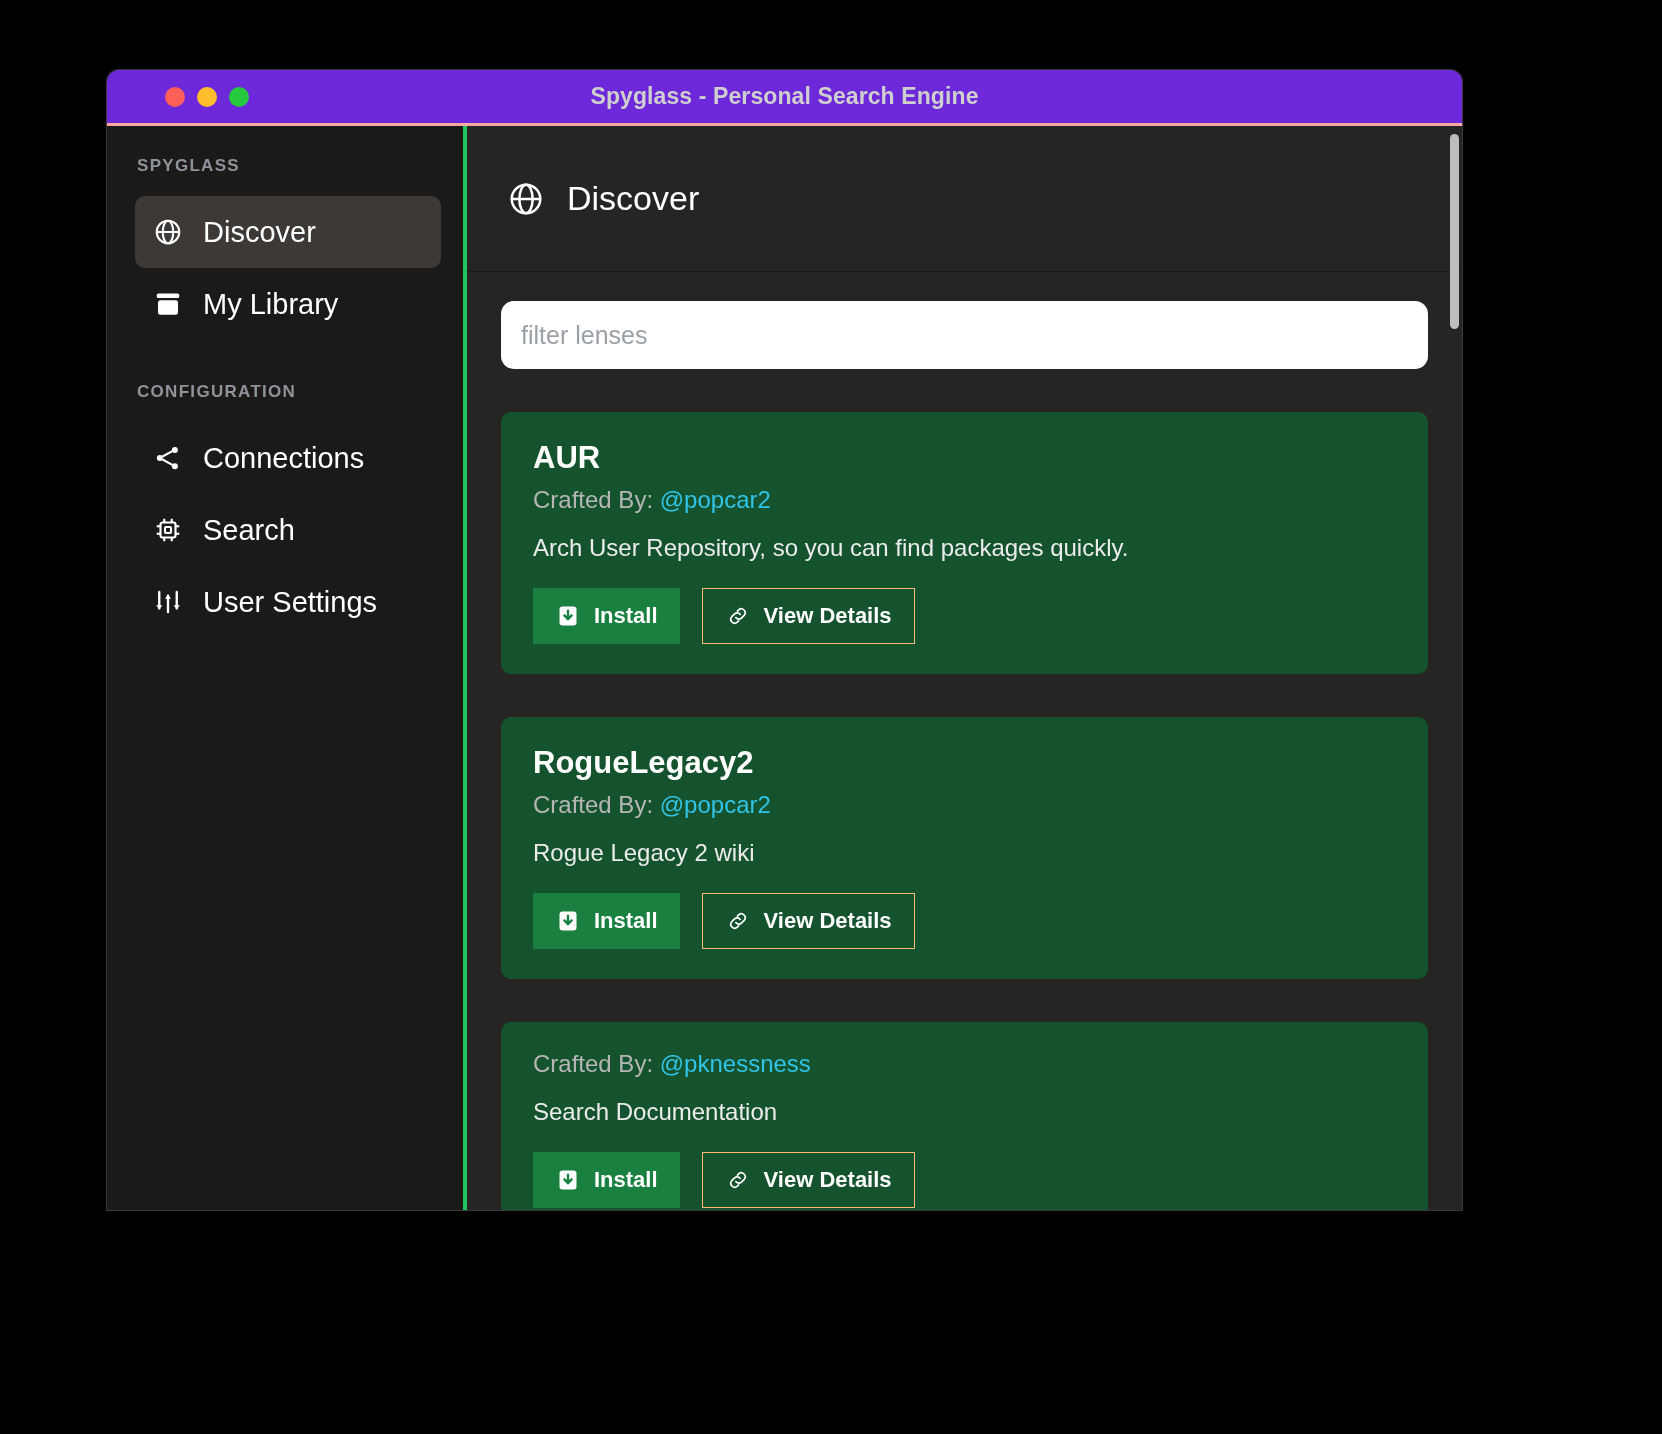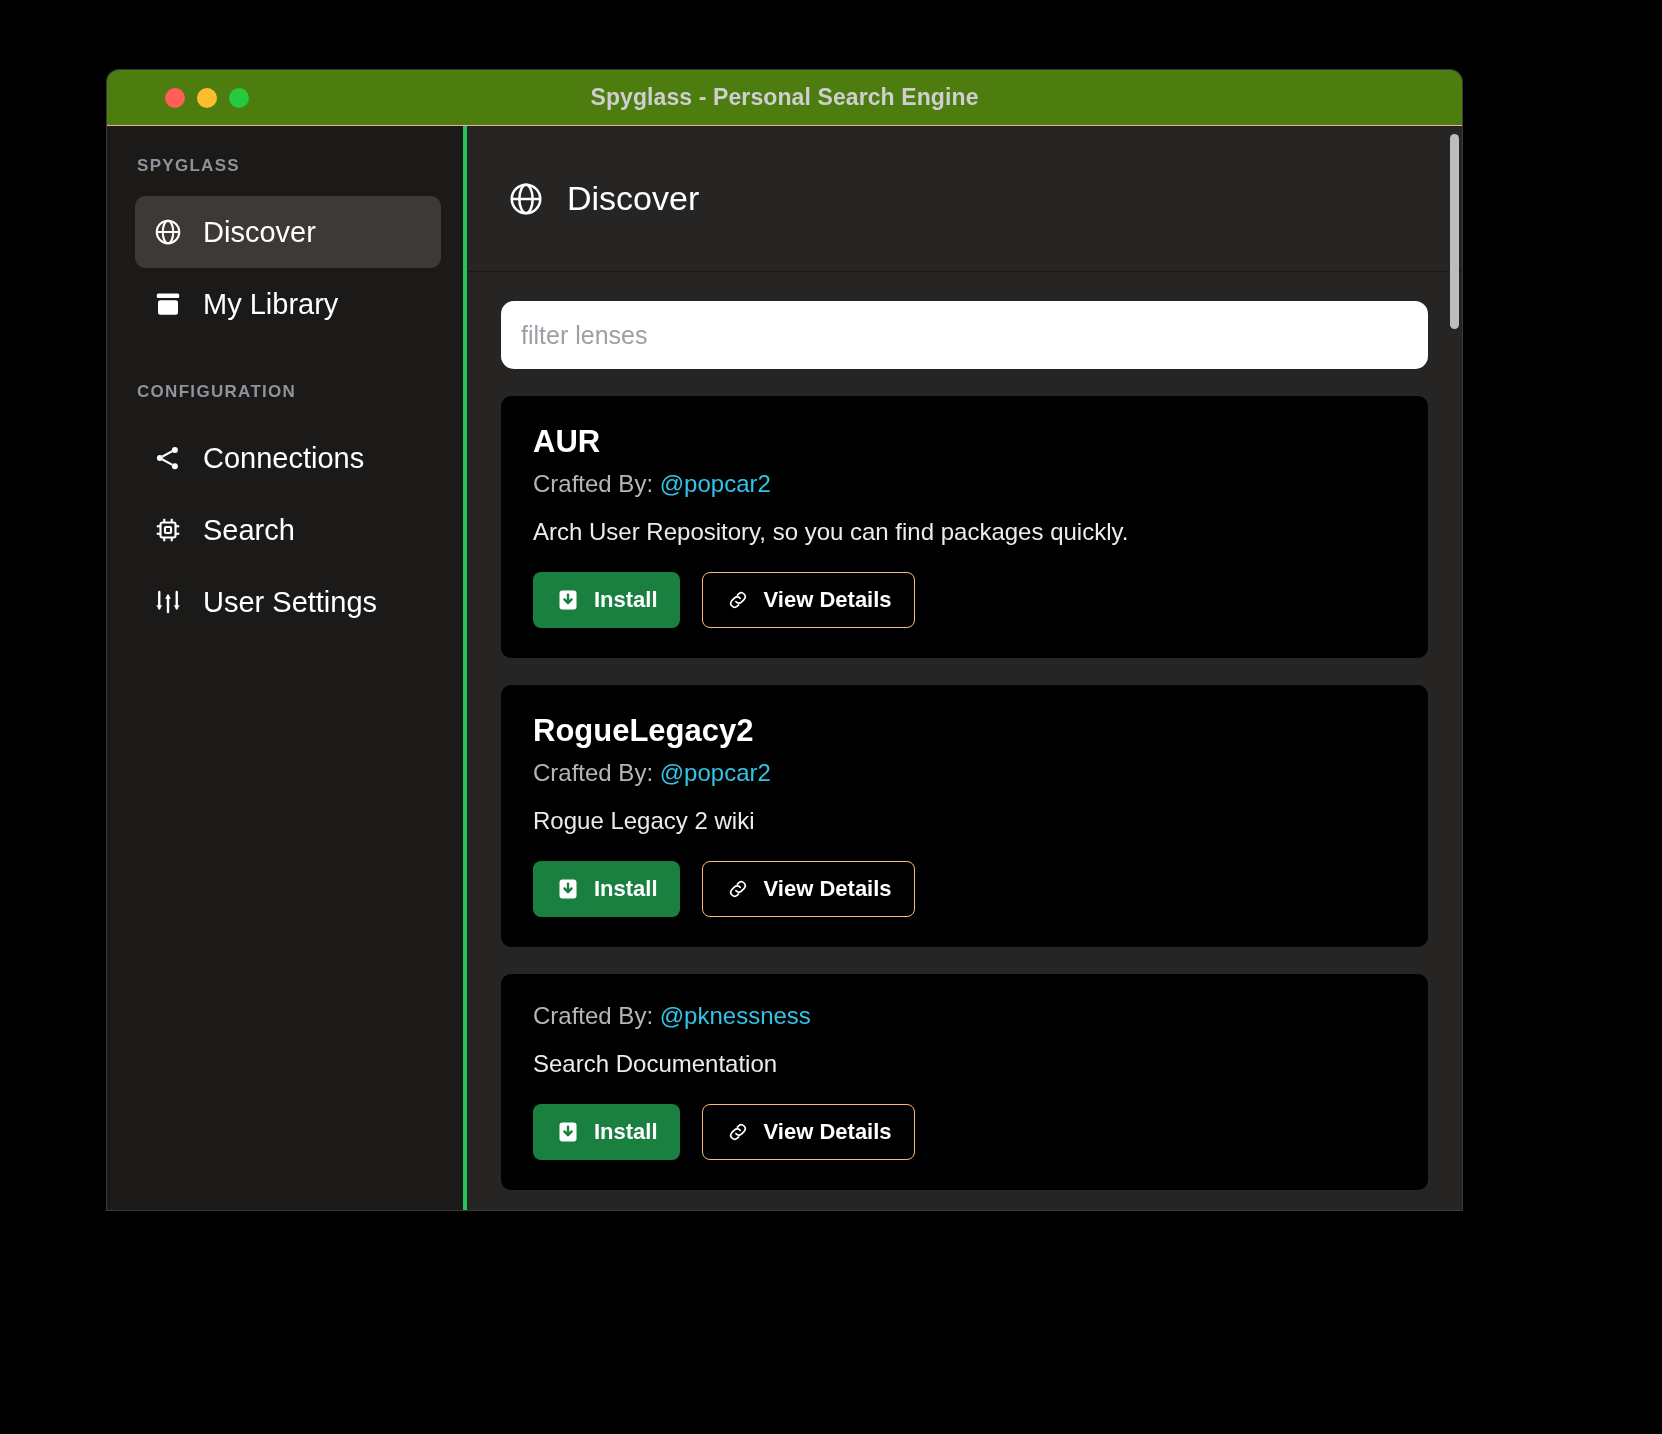--- a/index.html
+++ b/index.html
@@ -21,22 +21,22 @@
     background: #1c1a19;
     border-radius: 12px 12px 0 0;
     overflow: hidden;
     box-shadow: 0 0 0 1px #3a3a3a;
   }
 
   
   #titlebar {
     position: relative;
     height: 56px;
-    background: #4d7c0f;
-    border-bottom: 1px solid #fca5a5;
+    background: #6d28d9;
+    border-bottom: 3px solid #fca5a5;
     display: flex;
     align-items: center;
     padding-left: 40px;
   }
   #traffic-lights {
     display: flex;
     gap: 12px;
     margin-left: 18px;
   }
   .light { width: 20px; height: 20px; border-radius: 50%; }
@@ -137,22 +137,22 @@
     outline: none;
     background: #ffffff;
     font-size: 25px;
     color: #333;
     padding: 0 20px;
     font-family: "Liberation Sans", sans-serif;
   }
   #filter-input::placeholder { color: #9aa0a6; }
 
   .lens-card {
-    margin-top: 27px;
-    background: #000000;
+    margin-top: 43px;
+    background: #14532d;
     border-radius: 10px;
     padding: 28px 48px 30px 32px;
   }
   .lens-title {
     font-size: 31px;
     font-weight: bold;
     color: #ffffff;
     margin-bottom: 10px;
   }
   .lens-author {
@@ -167,21 +167,21 @@
     margin-bottom: 26px;
   }
   .btn-row { display: flex; gap: 22px; }
 
   .btn {
     display: inline-flex;
     align-items: center;
     gap: 13px;
     height: 56px;
     padding: 0 22px;
-    border-radius: 8px;
+    border-radius: 0;
     font-size: 22px;
     font-weight: bold;
     color: #ffffff;
     cursor: pointer;
     border: none;
     font-family: "Liberation Sans", sans-serif;
   }
   .btn-install { background: #198040; }
   .btn-details {
     background: transparent;

